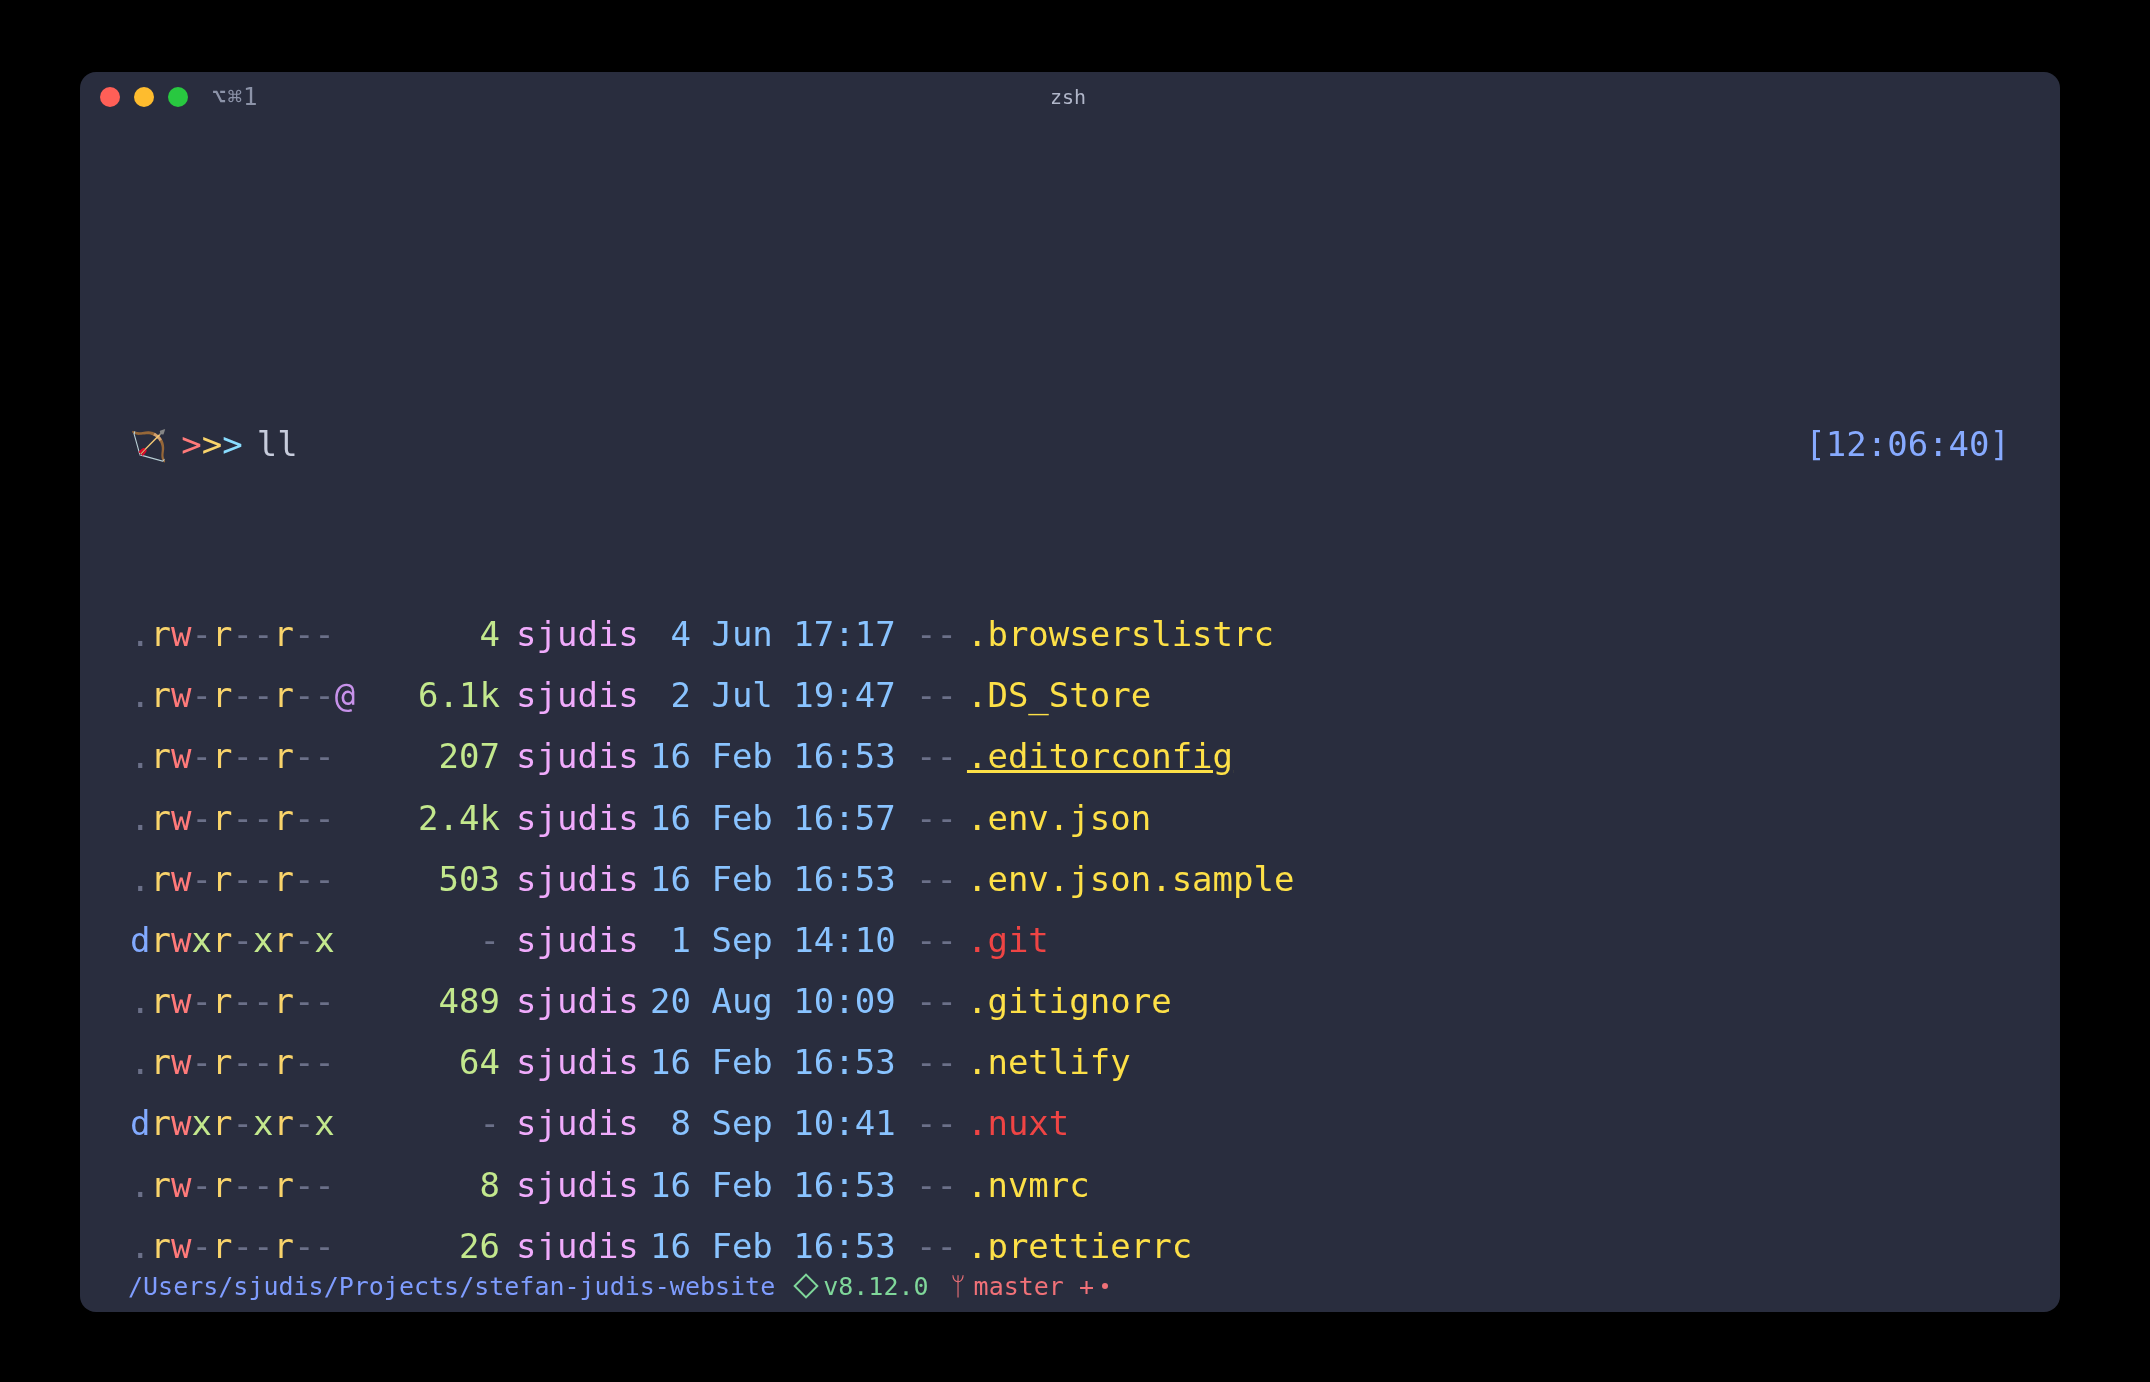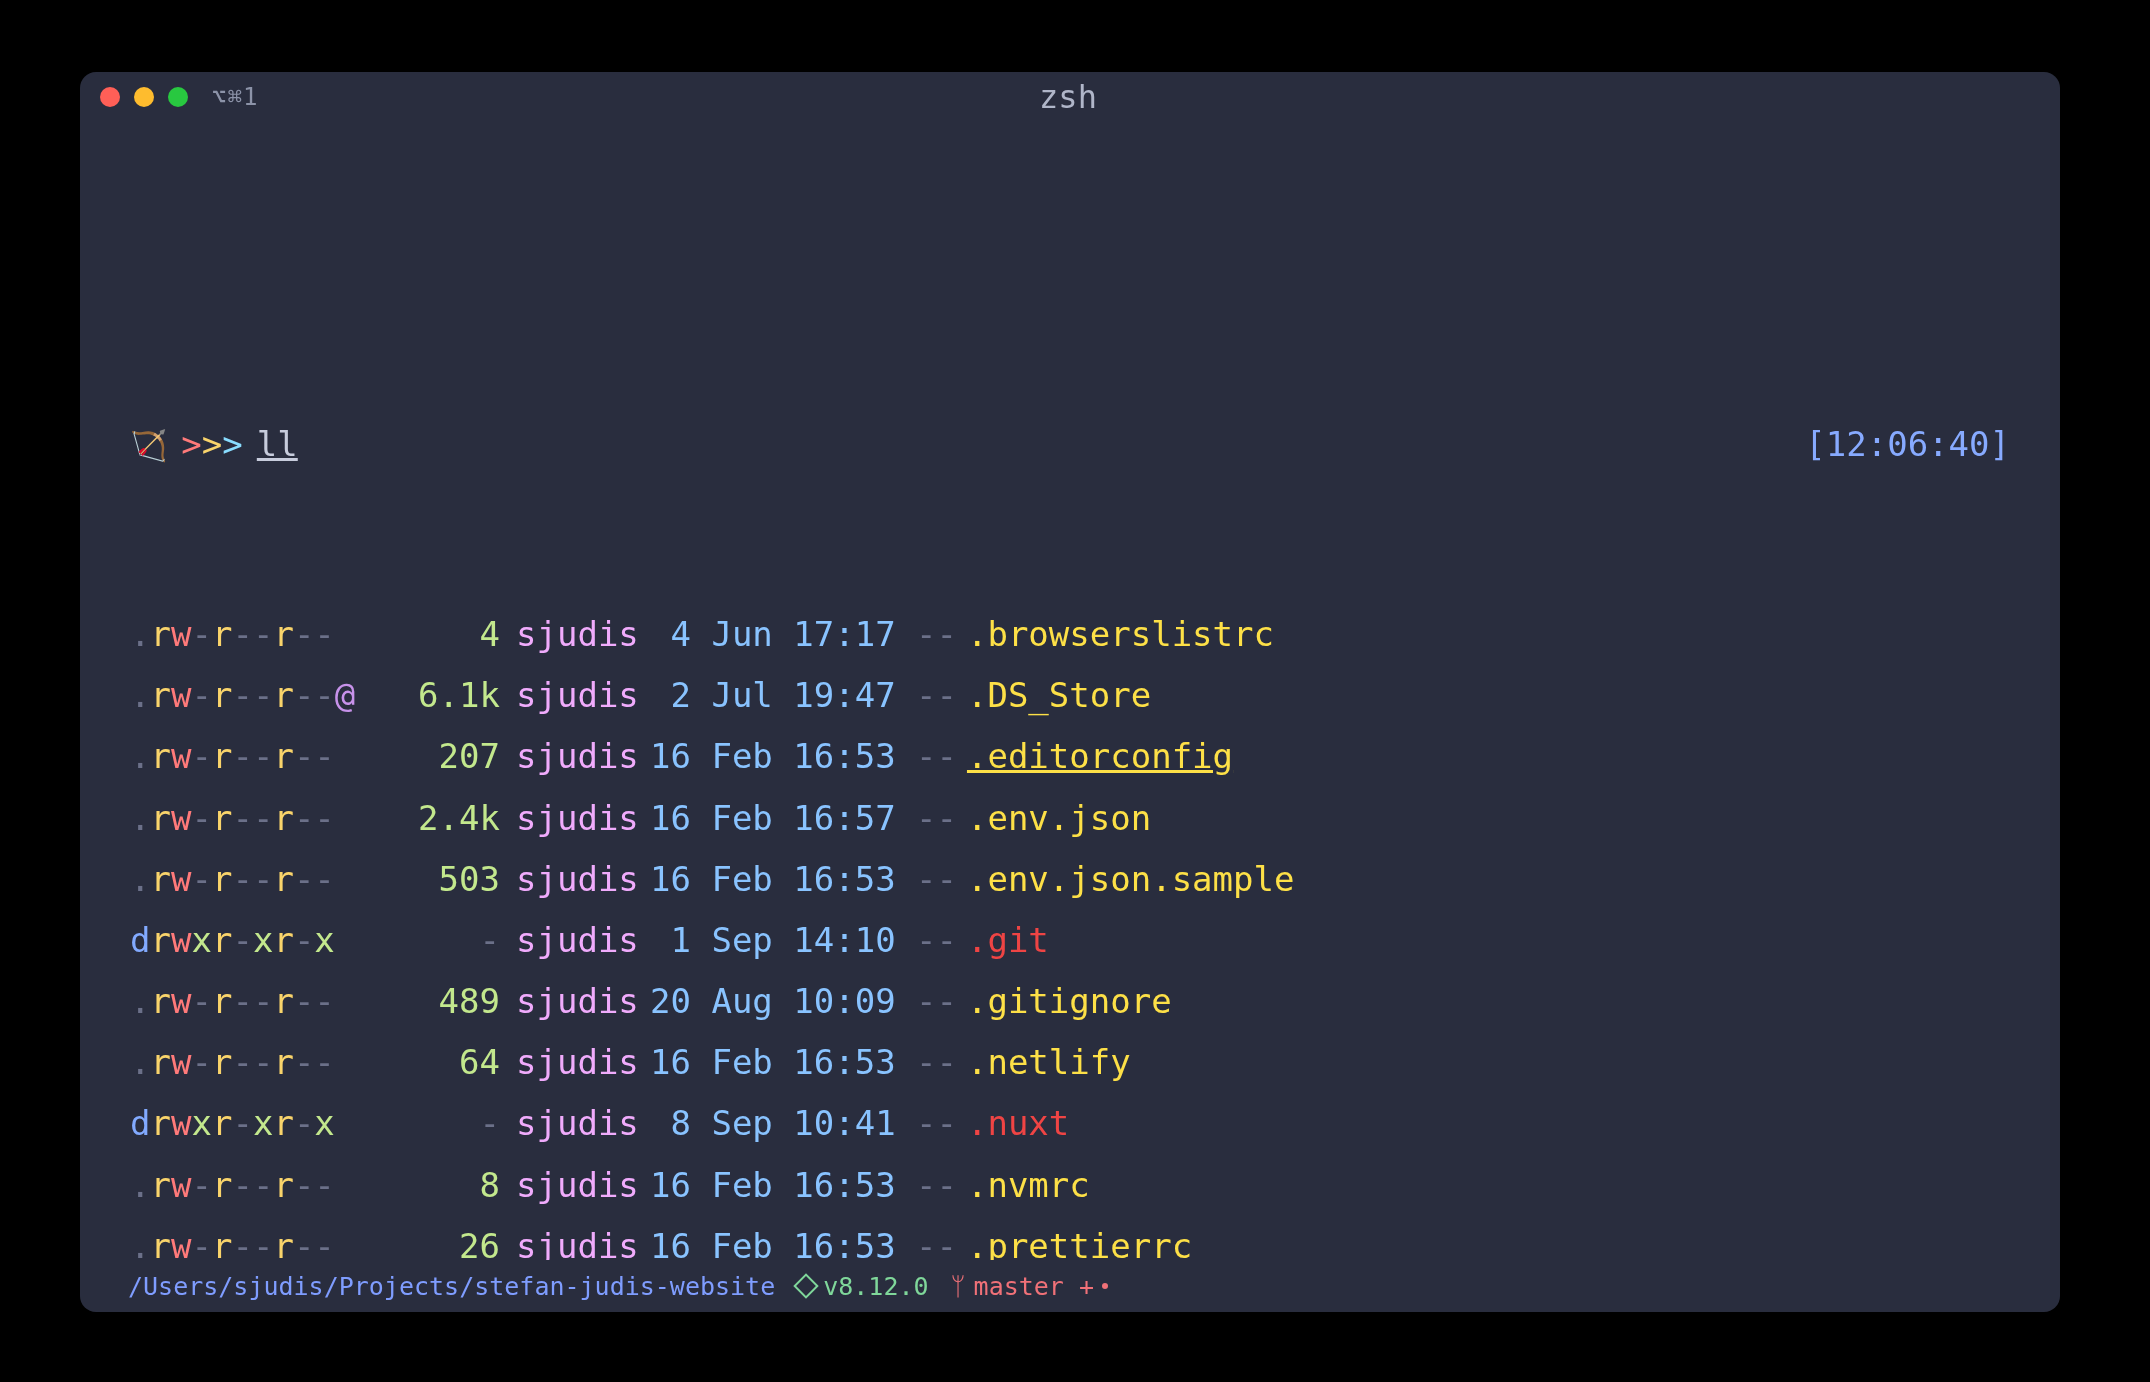--- a/index.html
+++ b/index.html
@@ -34,41 +34,41 @@
   }
   .traffic { display: flex; gap: 14px; align-items: center; }
   .dot { width: 20px; height: 20px; border-radius: 50%; }
   .dot.red    { background: #ff5f57; }
   .dot.yellow { background: #febc2e; }
   .dot.green  { background: #28c840; }
   .tab-label { margin-left: 24px; letter-spacing: 1px; }
   .title-center {
     position: absolute; left: 0; right: 4px;
     text-align: center; pointer-events: none;
-    color: #b0b6c9; font-size: 32px;
+    color: #b0b6c9; font-size: 20px;
   }
   .body {
     flex: 1;
     padding: 170px 50px 0 50px;
     font-size: 34px;
     line-height: 1.8;
     color: #d7dbe8;
     white-space: pre;
     overflow: hidden;
   }
   .prompt-row {
     display: flex; align-items: baseline; justify-content: space-between;
     margin-bottom: 6px;
   }
   .prompt-left { display: flex; align-items: baseline; gap: 14px; }
   .emoji { font-size: 30px; }
   .chevrons .c1 { color: #ff7a7a; }
   .chevrons .c2 { color: #f9d46b; }
   .chevrons .c3 { color: #89ddff; }
-  .cmd { color: #c7ccdc; text-decoration: underline; }
+  .cmd { color: #c7ccdc; }
   .timestamp { color: #87aaff; }
   .row { display: flex; }
   .col { display: inline-block; }
   .perm { min-width: 260px; }
   .size { min-width: 110px; text-align: right; color: #c3e88d; }
   .size.dash { color: #6b7089; }
   .user { min-width: 150px; padding-left: 16px; color: #f0abfc; }
   .date { min-width: 260px; color: #89c3ff; }
   .sep  { color: #6b7089; padding: 0 10px 0 6px; }
   .name { color: #fde047; }

